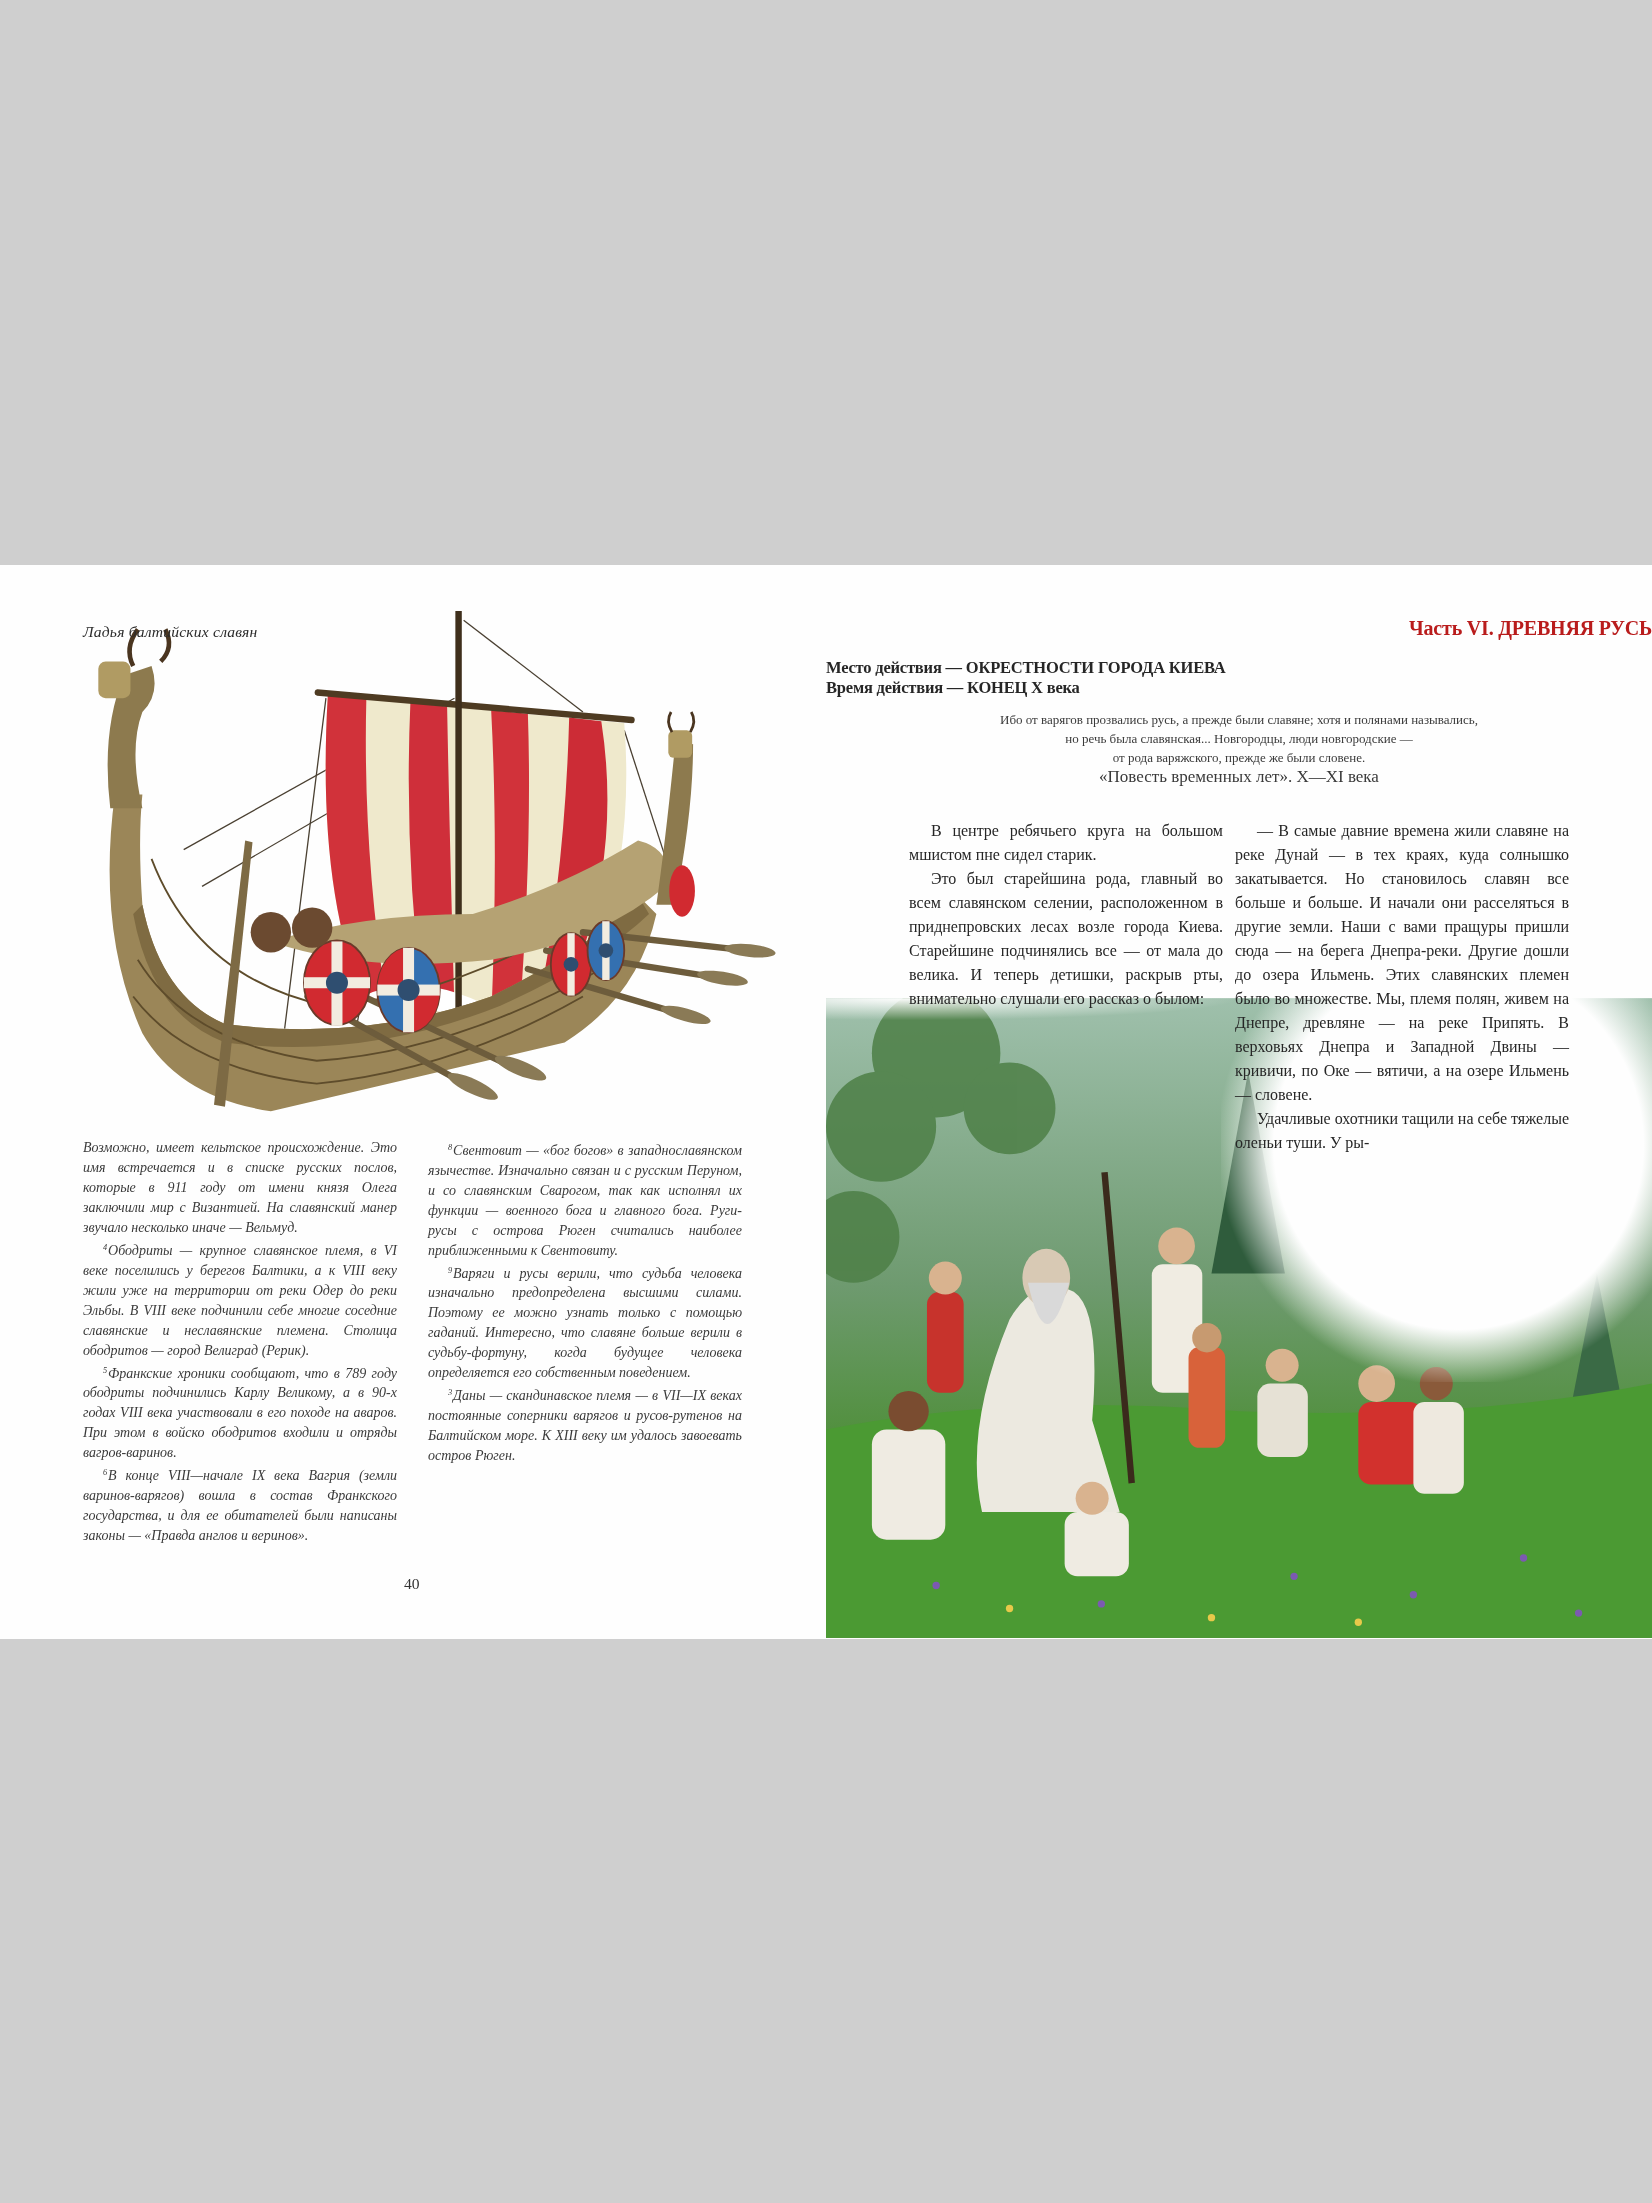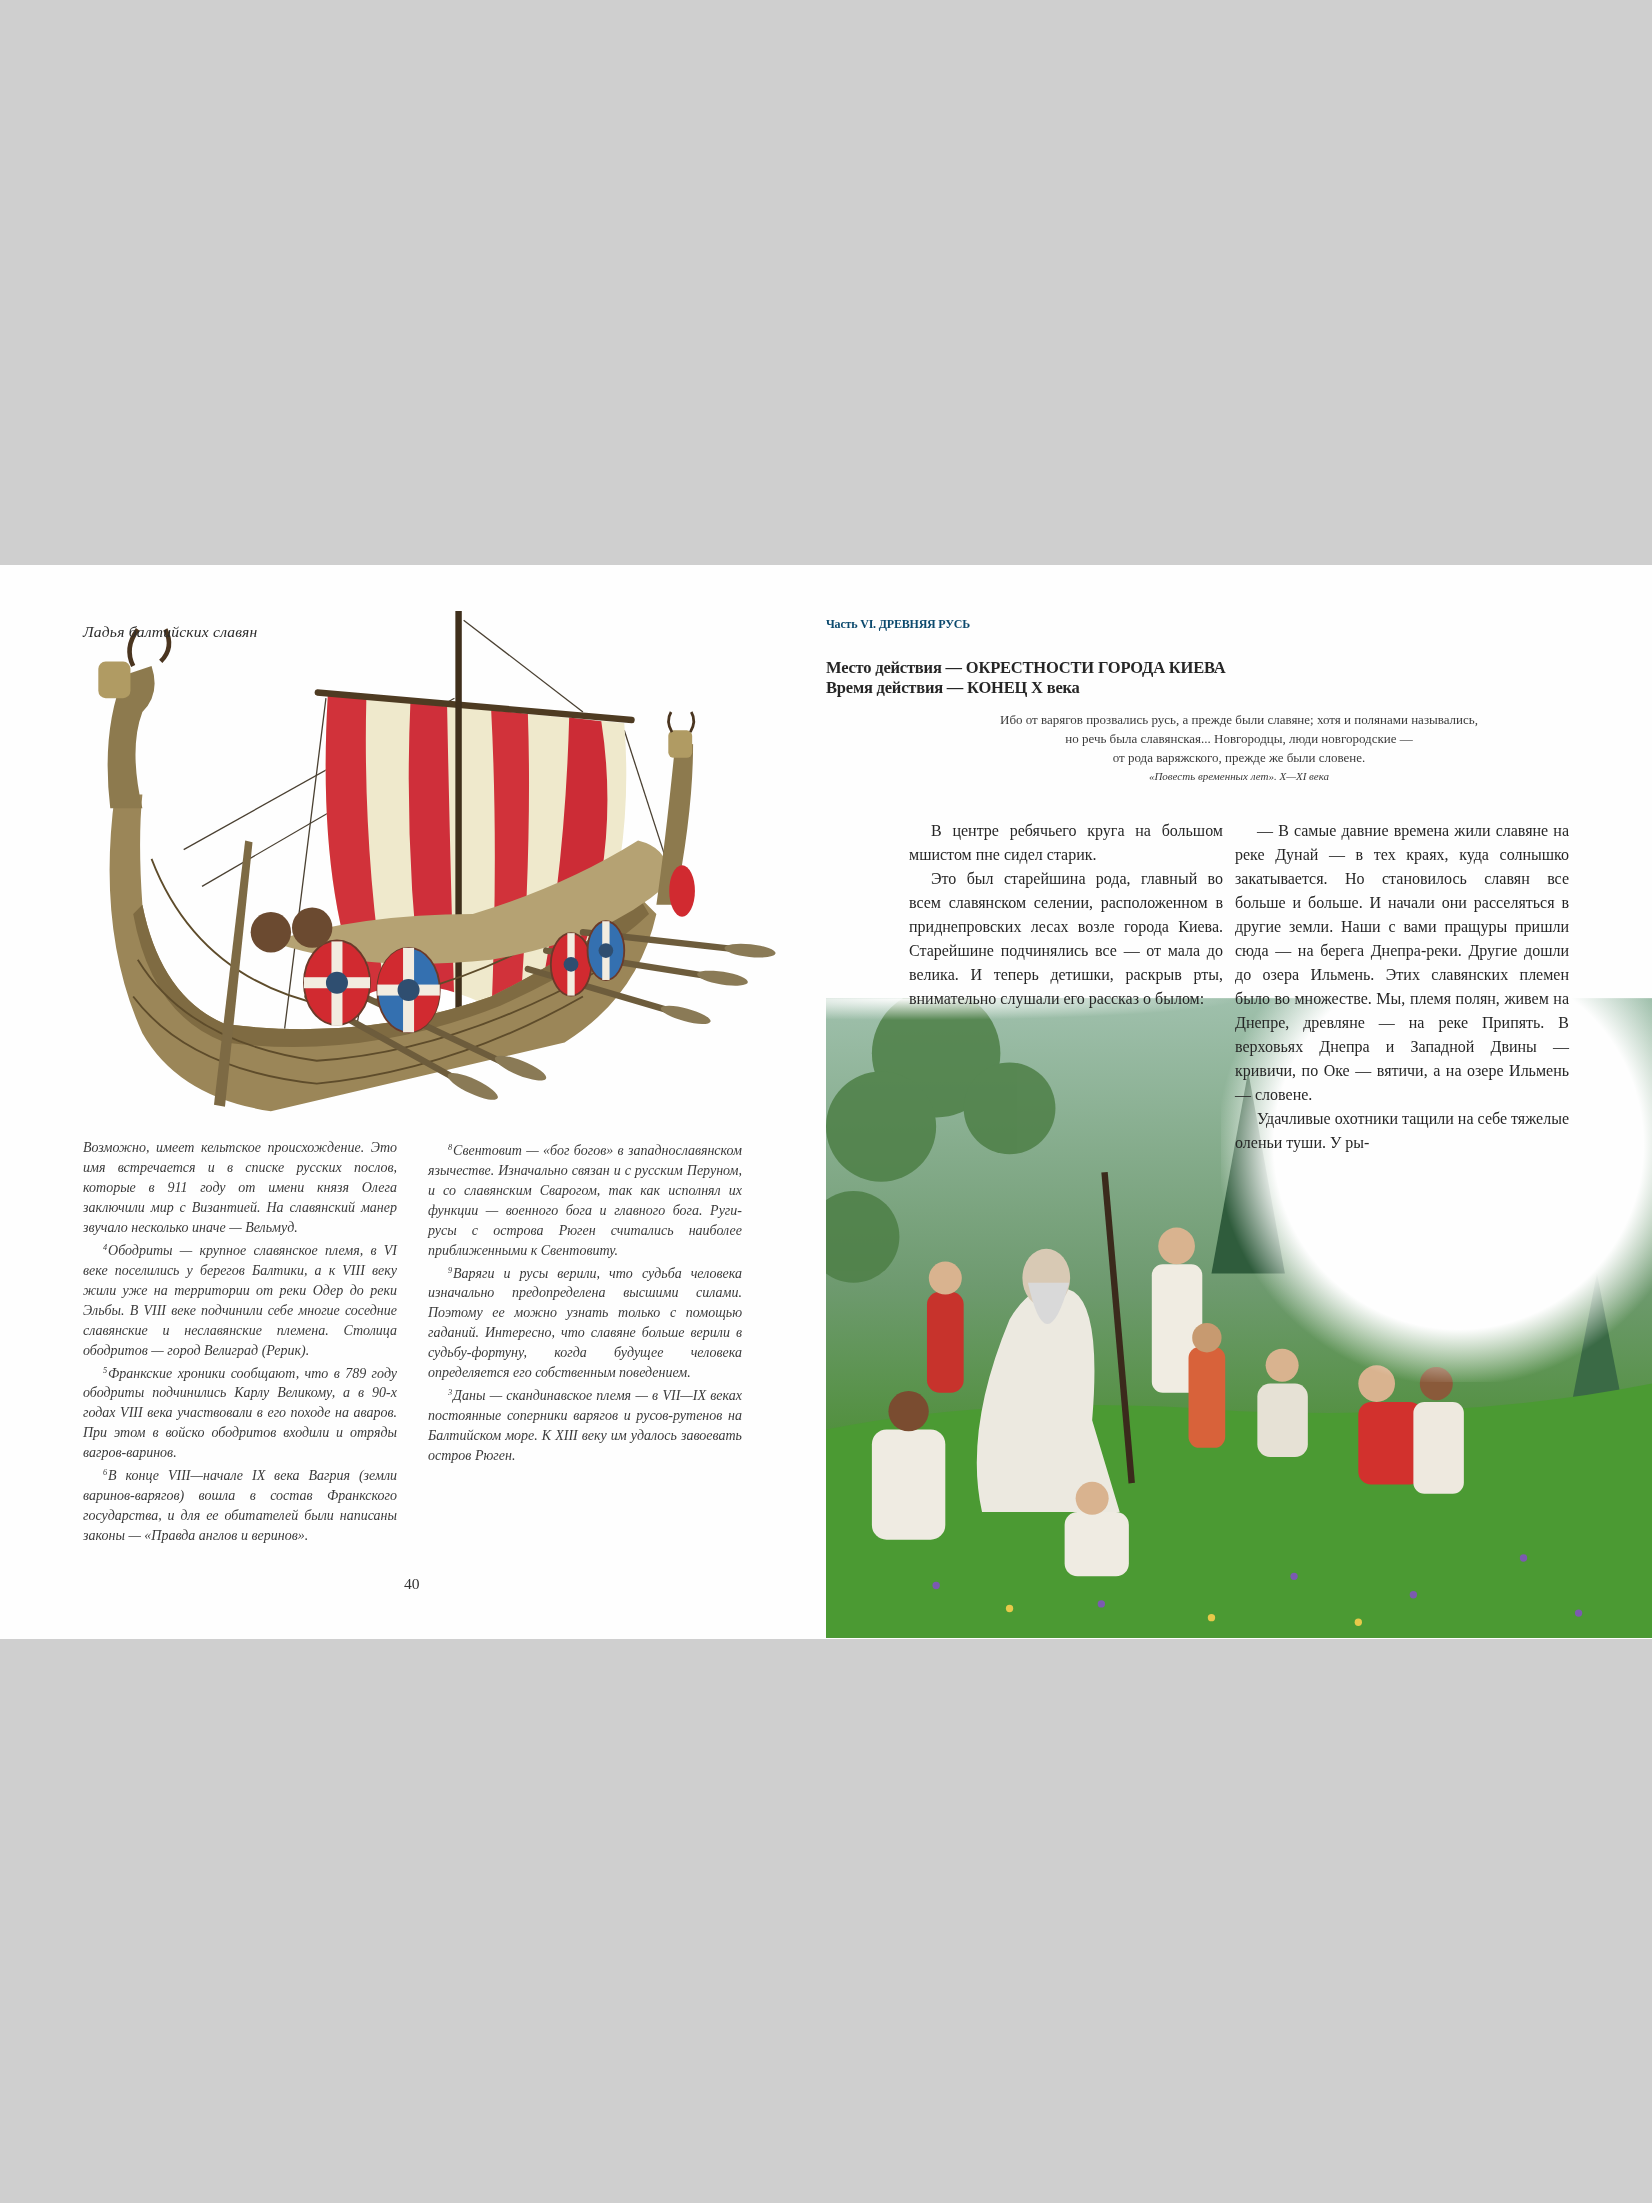--- a/index.html
+++ b/index.html
@@ -39,34 +39,34 @@
   .fn1 { left: 83px; }
   .fn2 { left: 428px; }
 
   .pagenum {
     left: 404px; top: 1010px;
     font-size: 15.6px; font-weight: normal; color: #333;
   }
 
   
   .part-title {
-    left: 826px; width: 826px; top: 52px; text-align: left;
-    font-size: 12px; font-weight: bold; color: #0c4a6e;
+    left: 826px; width: 826px; top: 52px; text-align: right;
+    font-size: 20px; font-weight: bold; color: #b91c1c;
     letter-spacing: -0.2px;
   }
   .setting {
     left: 826px; width: 826px; top: 93px; text-align: left;
     font-size: 16.5px; font-weight: bold; line-height: 20px; color: #262626;
     letter-spacing: -0.2px;
   }
   .epigraph {
     left: 826px; width: 826px; top: 145px; text-align: center;
     font-size: 13px; line-height: 19px; color: #3a3a3a;
   }
-  .epigraph .src { font-style: italic; font-size: 11px; }
+  .epigraph .src { font-size: 17px; }
 
   .forest { left: 826px; top: 433px; width: 826px; height: 640px; }
 
   .body-col {
     top: 254px; width: 314px;
     font-size: 16px; line-height: 24px;
     text-align: justify; color: #262626;
   }
   .body-col p { margin: 0; text-indent: 22px; }
   .bc1 { left: 909px; }

